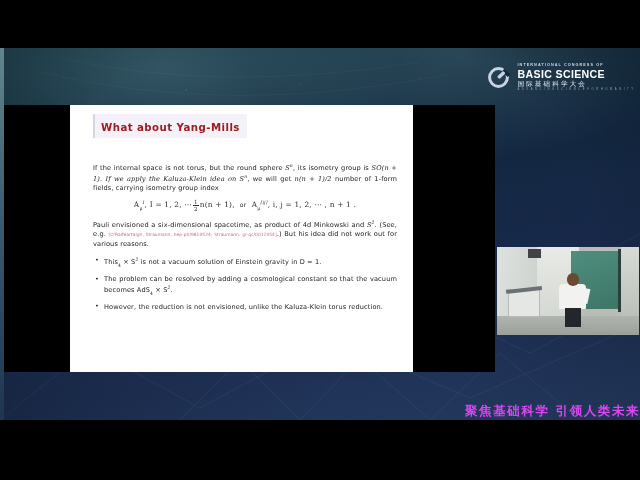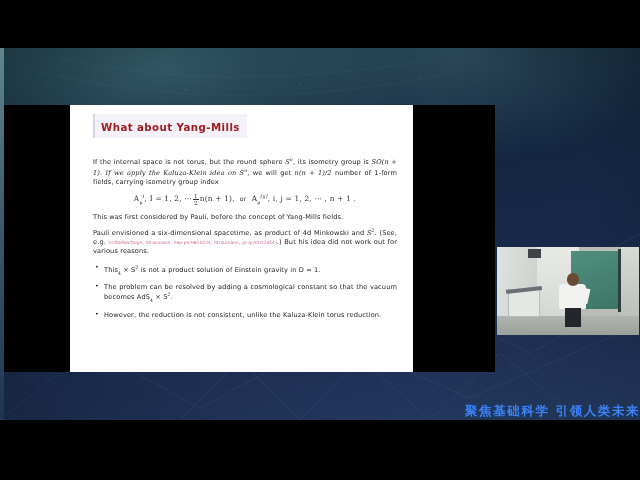--- a/index.html
+++ b/index.html
@@ -96,21 +96,21 @@
     left: 23px;
     top: 9px;
     right: 16px;
   }
 
   #slide-title-band {
     display: inline-block;
     background: #f4f2f8;
     border-left: 2px solid #d8d4e4;
     padding: 2px 7px 3px 6px;
-    margin-bottom: 18px;
+    margin-bottom: 24px;
   }
   #slide-title {
     color: #9e1b22;
     font-size: 10.2px;
     font-weight: bold;
     letter-spacing: 0.45px;
     white-space: nowrap;
     font-family: "DejaVu Sans", sans-serif;
   }
 
@@ -256,21 +256,21 @@
   
   #event-info {
     position: absolute;
     right: 5px;
     top: 355px;
     z-index: 20;
     text-align: left;
     width: 170px;
   }
   #event-cn-main {
-    color: #3b82f6;
+    color: #d946ef;
     font-size: 12.5px;
     font-weight: bold;
     letter-spacing: 1.6px;
     white-space: nowrap;
     display: block;
     font-family: "DejaVu Sans", sans-serif;
   }
 
   #edge-strip {
     position: absolute;
@@ -321,33 +321,45 @@
       <div id="slide-inner">
 
         <div id="slide-title-band">
           <span id="slide-title">What about Yang-Mills</span>
         </div>
 
         <p class="para"><span>If the internal space is not torus, but the round sphere </span><span class="mathi">S</span><span class="sup">n</span><span>, its isometry group is </span><span class="mathi">SO</span><span class="mathi">(n + 1). If we apply the Kaluza-Klein idea on </span><span class="mathi">S</span><span class="sup">n</span><span>, we will get </span><span class="mathi">n(n + 1)/2</span><span> number of 1-form fields, carrying isometry group index</span></p>
 
         <div id="formula-line"><span class="mathi">A</span><span class="sub">μ</span><span class="sup">I</span><span class="mathi">, I = 1, 2, ⋯</span><span class="frac"><span class="num">1</span><span class="den">2</span></span><span class="mathi">n(n + 1),</span>&nbsp;&nbsp;<span class="opword">or</span>&nbsp;&nbsp;<span class="mathi">A</span><span class="sub">μ</span><span class="sup">[ij]</span><span class="mathi">, i, j = 1, 2, ⋯ , n + 1 .</span></div>
 
-        <p class="para">This was first considered by Pauli, before the concept of Yang-Mills fields.</p>
 
         <p class="para"><span>Pauli envisioned a six-dimensional spacetime, as product of 4d Minkowski and </span><span class="mathi">S</span><span class="sup">2</span><span>. (See, e.g. </span><span class="cite">[O'Raifeartaigh, Straumann, hep-ph/9810524; Straumann, gr-qc/0012054]</span><span>.) But his idea did not work out for various reasons.</span></p>
 
         <ul id="bullets">
-          <li><span>This</span><span class="sub">4</span><span> × </span><span class="mathi">S</span><span class="sup">2</span><span> is not a product solution of Einstein gravity in </span><span class="mathi">D = 1</span><span>.</span></li>
+          <li><span>This</span><span class="sub">4</span><span> × </span><span class="mathi">S</span><span class="sup">2</span><span> is not a vacuum solution of Einstein gravity in </span><span class="mathi">D = 1</span><span>.</span></li>
           <li><span>The problem can be resolved by adding a cosmological constant so that the vacuum becomes AdS</span><span class="sub">4</span><span> × </span><span class="mathi">S</span><span class="sup">2</span><span>.</span></li>
-          <li><span>However, the reduction is not consistent, unlike the Kaluza-Klein torus reduction.</span></li>
+          <li><span>However, the reduction is not envisioned, unlike the Kaluza-Klein torus reduction.</span></li>
         </ul>
 
       </div>
     </div>
 
+    <div id="logo-block">
+      <svg id="logo-mark" viewBox="0 0 40 40">
+        <circle cx="20" cy="20" r="15.5" fill="none" stroke="#c9d4e2" stroke-width="5.2"></circle>
+        <rect x="18" y="2" width="14" height="7" fill="#132741" transform="rotate(40 20 20)"></rect>
+        <rect x="19" y="17" width="15" height="6" rx="2.5" fill="#c9d4e2" transform="rotate(-42 20 20)"></rect>
+      </svg>
+      <div id="logo-text">
+        <span id="logo-line1">INTERNATIONAL CONGRESS OF</span>
+        <span id="logo-line2">BASIC SCIENCE</span>
+        <span id="logo-line3">国际基础科学大会</span>
+        <span id="logo-line4">A D V A N C I N G   S C I E N C E   F O R   H U M A N I T Y</span>
+      </div>
+    </div>
 
     <div id="camera-inset">
       <div id="cam-wall-left"></div>
       <div id="cam-wall-mid"></div>
       <div id="cam-board"></div>
       <div id="cam-board-edge"></div>
       <div id="cam-wall-right"></div>
       <div id="cam-floor"></div>
       <div id="cam-ceiling-unit"></div>
       <div id="cam-podium"></div>

